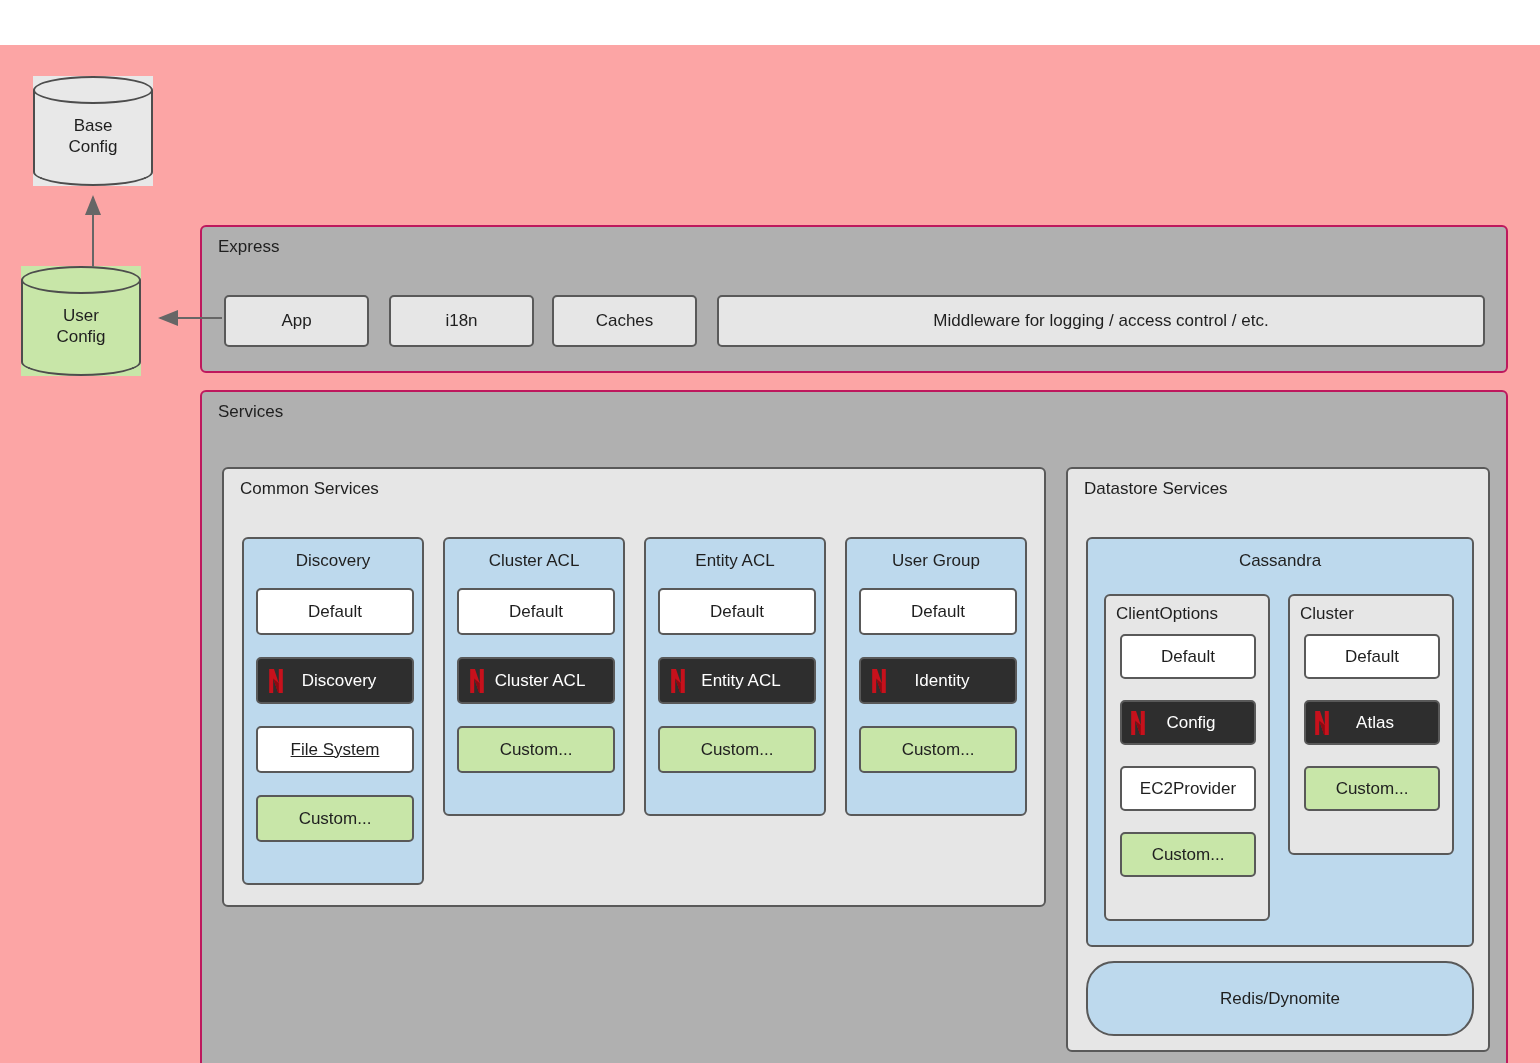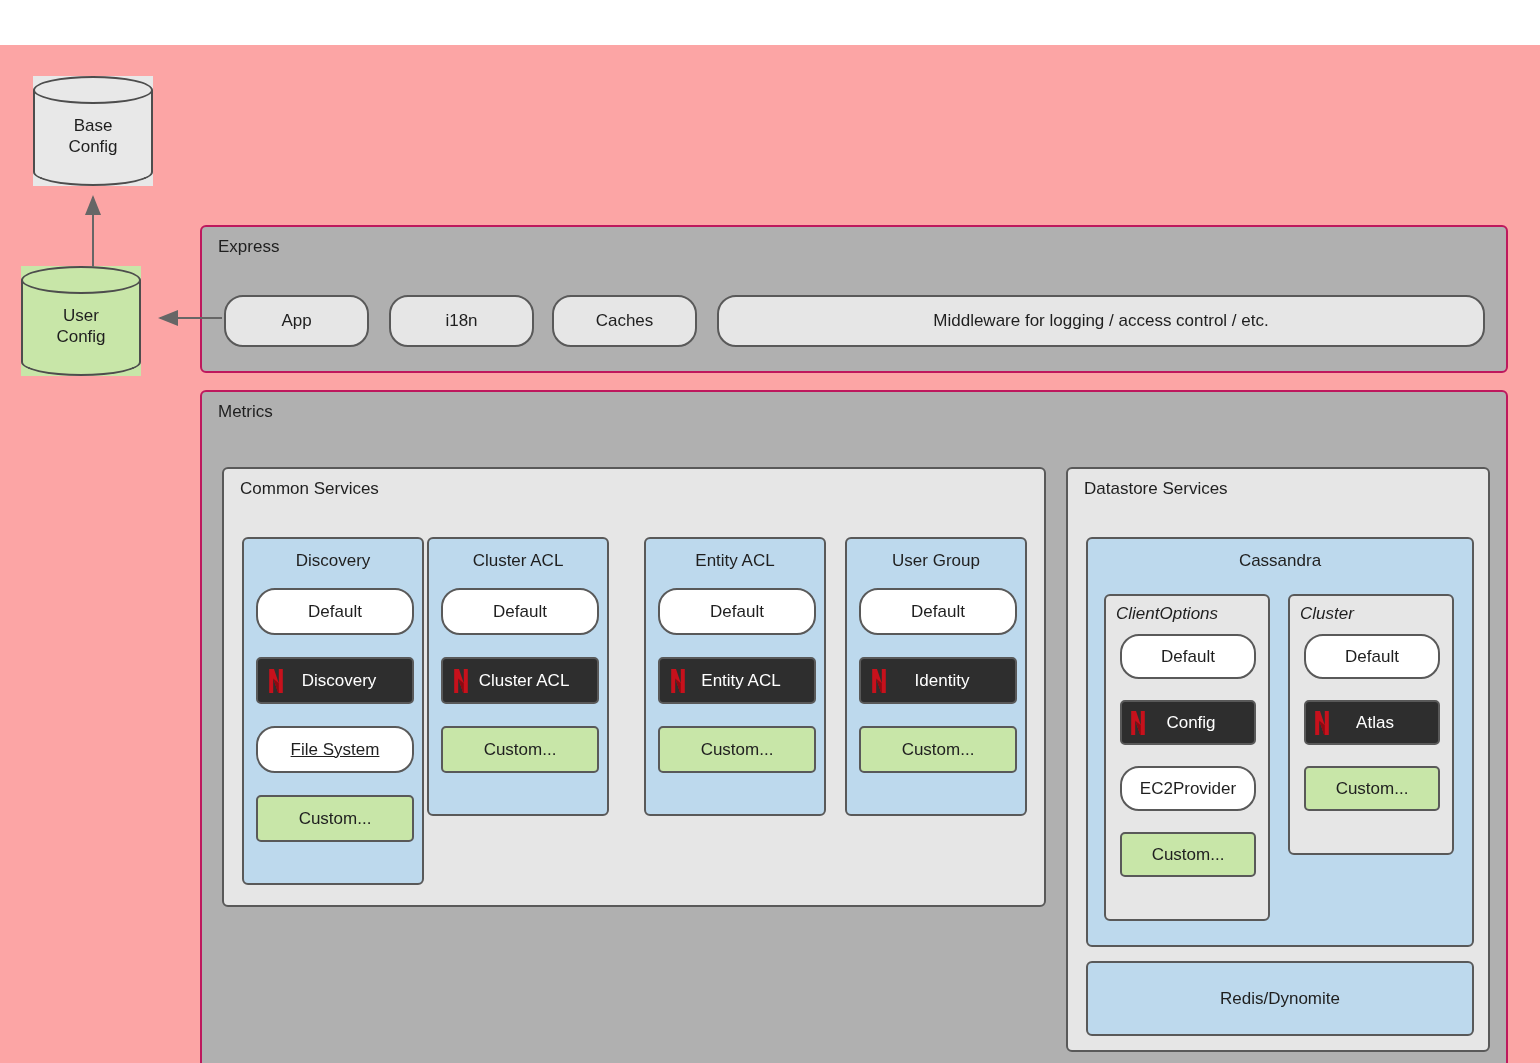--- a/index.html
+++ b/index.html
@@ -109,36 +109,35 @@
     top: 12px;
     text-align: center;
     font-size: 17px;
   }
   .col-head-left {
     position: absolute;
     left: 10px;
     top: 8px;
     text-align: center;
     font-size: 17px;
-    font-style: italic;
   }
 
   
   .chip {
     position: absolute;
     box-sizing: border-box;
     border: 2px solid #595959;
     border-radius: 5px;
     display: flex;
     align-items: center;
     justify-content: center;
     font-size: 17px;
     text-align: center;
   }
-  .chip-white { background: #ffffff; color: #1f1f1f; border-radius: 19px; }
+  .chip-white { background: #ffffff; color: #1f1f1f; }
   .chip-green { background: #c8e6a8; color: #1f1f1f; }
   .chip-dark  {
     background: #2e2e2e;
     color: #ffffff;
     border-color: #595959;
     justify-content: flex-start;
     padding-left: 10px;
   }
   .chip-dark .chip-text {
     flex: 1;
@@ -198,21 +197,21 @@
     </div>
     <div class="chip chip-white" style="left:515px; top:68px; width:768px; height:52px; background:#e6e6e6;">
       <span>Middleware for logging / access control / etc.</span>
     </div>
     <div class="chip chip-white" style="left:350px; top:68px; width:145px; height:52px; background:#e6e6e6;">
       <span>Caches</span>
     </div>
   </div>
 
   <div class="panel-grey" style="left:200px; top:345px; width:1308px; height:680px;">
-    <div class="panel-title">Metrics</div>
+    <div class="panel-title">Services</div>
 
     <div class="panel-light" style="left:20px; top:75px; width:824px; height:440px;">
       <div class="panel-title">Common Services</div>
 
       <div class="col-blue" style="left:18px; top:68px; width:182px; height:348px;">
         <div class="col-head">Discovery</div>
         <div class="chip chip-white" style="left:12px; top:49px; width:158px; height:47px;">
           <span>Default</span>
         </div>
         <div class="chip chip-dark" style="left:12px; top:118px; width:158px; height:47px;">
@@ -223,21 +222,21 @@
           <span class="chip-text">Discovery</span>
         </div>
         <div class="chip chip-white" style="left:12px; top:187px; width:158px; height:47px;text-decoration:underline;">
           <span>File System</span>
         </div>
         <div class="chip chip-green" style="left:12px; top:256px; width:158px; height:47px;">
           <span>Custom...</span>
         </div>
       </div>
 
-      <div class="col-blue" style="left:203px; top:68px; width:182px; height:279px;">
+      <div class="col-blue" style="left:219px; top:68px; width:182px; height:279px;">
         <div class="col-head">Cluster ACL</div>
         <div class="chip chip-white" style="left:12px; top:49px; width:158px; height:47px;">
           <span>Default</span>
         </div>
         <div class="chip chip-dark" style="left:12px; top:118px; width:158px; height:47px;">
           <svg class="nflx" viewBox="0 0 16 24">
             <path d="M1.2 0 H6.0 L10.8 14.2 V0 H14.8 V24 H10.2 L5.2 9.4 V24 H1.2 Z" fill="#c7111c"></path>
             <path d="M5.2 9.4 L10.8 14.2 V24 H10.2 Z" fill="#8c0a12"></path>
           </svg>
           <span class="chip-text">Cluster ACL</span>
@@ -319,19 +318,19 @@
               <path d="M5.2 9.4 L10.8 14.2 V24 H10.2 Z" fill="#8c0a12"></path>
             </svg>
             <span class="chip-text">Atlas</span>
           </div>
           <div class="chip chip-green" style="left:14px; top:170px; width:136px; height:45px;">
             <span>Custom...</span>
           </div>
         </div>
       </div>
 
-      <div class="col-blue" style="left:18px; top:492px; width:388px; height:75px; display:flex; align-items:center; justify-content:center;">
+      <div class="col-blue" style="left:18px; top:492px; width:388px; height:75px; display:flex; align-items:center; justify-content:center;border-radius:28px;">
         <span style="font-size:17px;">Redis/Dynomite</span>
       </div>
     </div>
   </div>
 
 </div>
 
 </body></html>

